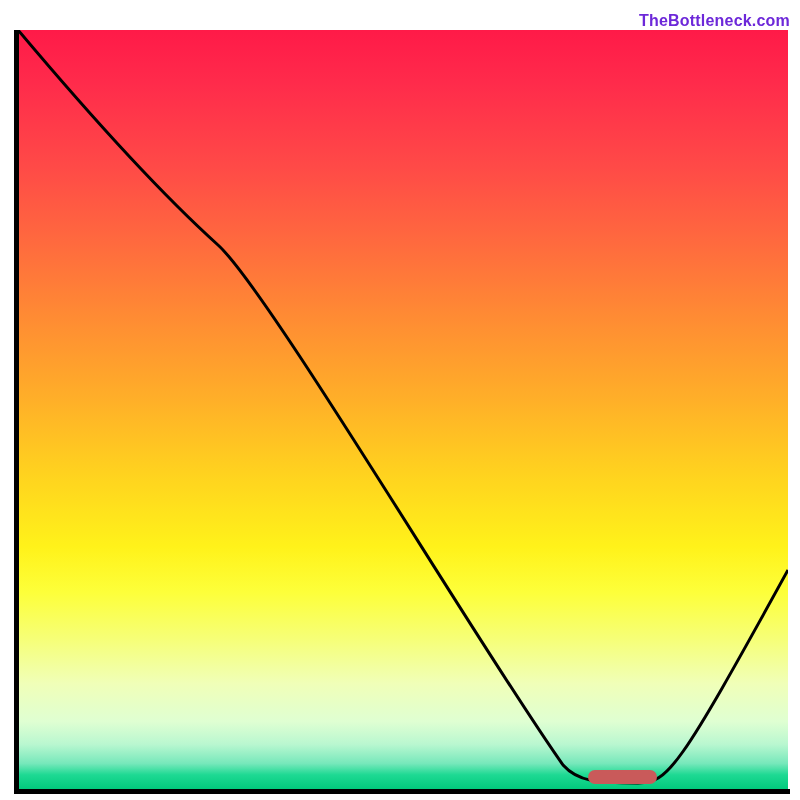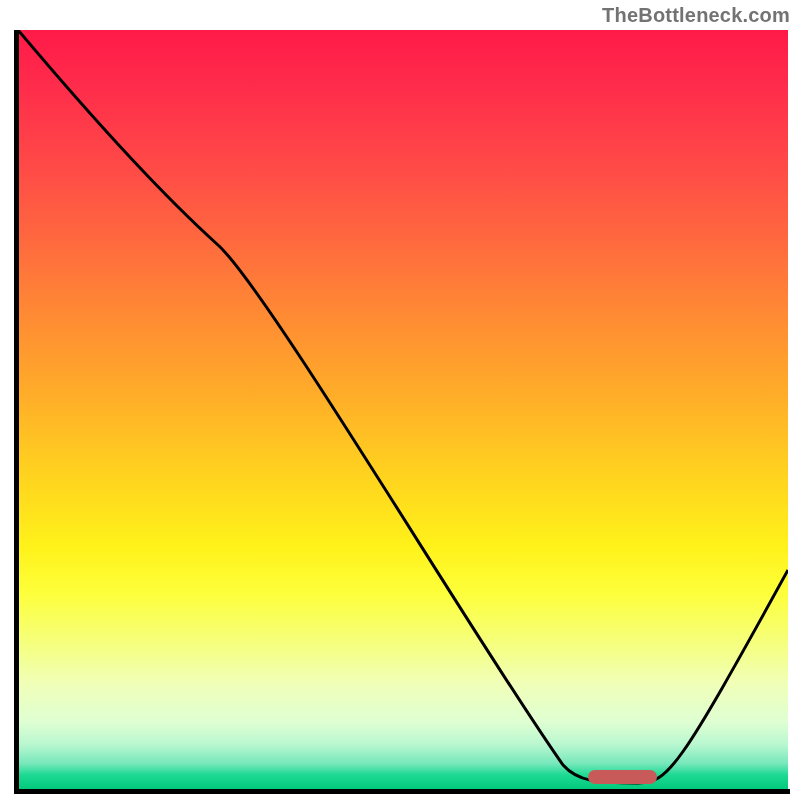--- a/index.html
+++ b/index.html
@@ -10,25 +10,25 @@
     background: #ffffff;
     font-family: Arial, Helvetica, sans-serif;
   }
   .container {
     position: relative;
     width: 800px;
     height: 800px;
   }
   .watermark {
     position: absolute;
-    top: 4px;
+    top: 12px;
     right: 10px;
-    font-size: 20px;
+    font-size: 16px;
     font-weight: 600;
-    color: #737373;
+    color: #6d28d9;
     letter-spacing: 0.2px;
   }
   .plot {
     position: absolute;
     left: 18px;
     top: 30px;
     width: 770px;
     height: 760px;
   }
   .plot-bg {

